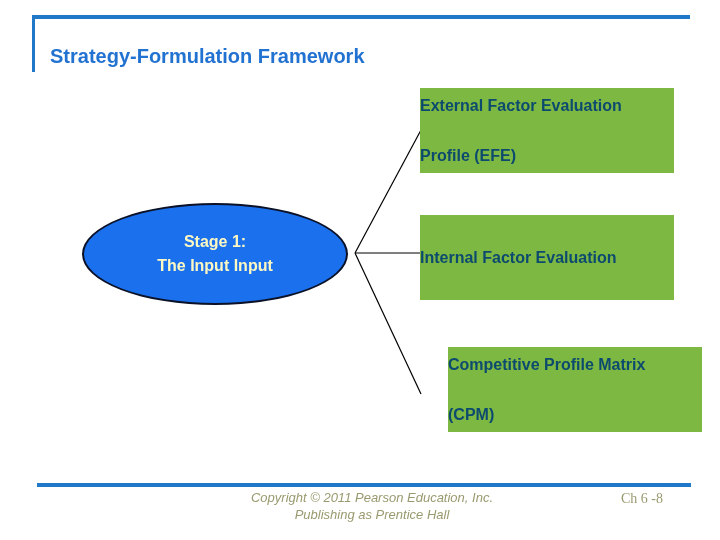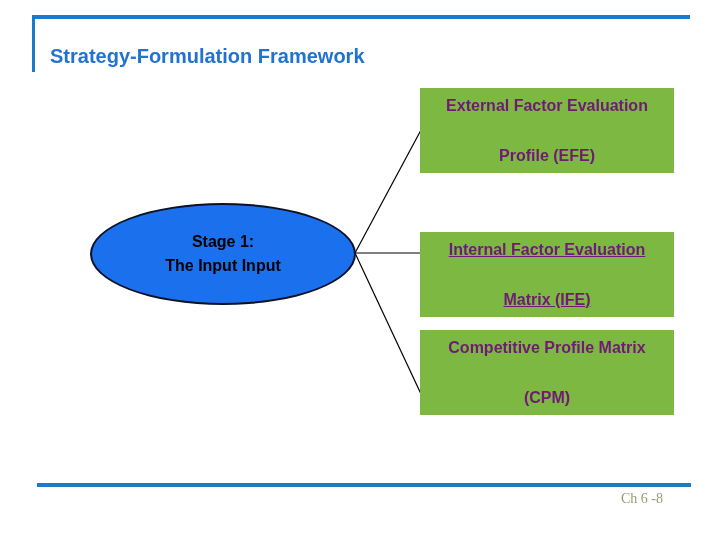--- a/index.html
+++ b/index.html
@@ -54,61 +54,61 @@
     left: 0;
     top: 0;
     width: 720px;
     height: 540px;
     pointer-events: none;
   }
 
   
   .stage-ellipse {
     position: absolute;
-    left: 90px;
+    left: 82px;
     top: 203px;
     width: 266px;
     height: 102px;
     background: var(--ellipse-blue, #1A70ED);
     border: 2px solid #0b1228;
     border-radius: 50%;
     box-sizing: border-box;
     display: flex;
     flex-direction: column;
     align-items: center;
     justify-content: center;
     text-align: center;
-    color: #000000;
+    color: #fef9c3;
     font-weight: bold;
     font-size: 16px;
     line-height: 24px;
   }
 
   
   .matrix-box {
     position: absolute;
     left: 420px;
     width: 254px;
     height: 85px;
     background: var(--box-green, #7DB843);
     display: flex;
     flex-direction: column;
-    align-items: center;
+    align-items: flex-start;
     justify-content: center;
     text-align: center;
-    color: #701a75;
+    color: #0c4a6e;
     font-weight: bold;
     font-size: 16px;
     line-height: 22px;
     box-sizing: border-box;
     gap: 28px;
   }
   .box-efe { top: 88px; }
-  .box-ife { top: 232px; text-decoration: underline; }
-  .box-cpm { top: 330px; }
+  .box-ife { top: 215px; }
+  .box-cpm { top: 347px; margin-left: 28px; }
 
   
   .footer-rule {
     position: absolute;
     left: 37px;
     top: 483px;
     width: 654px;
     height: 4px;
     background: var(--rule-blue, #1F78C8);
   }
@@ -156,26 +156,29 @@
     <div>The Input Input</div>
   </div>
 
   <div class="matrix-box box-efe">
     <div>External Factor Evaluation</div>
     <div>Profile (EFE)</div>
   </div>
 
   <div class="matrix-box box-ife">
     <div>Internal Factor Evaluation</div>
-    <div>Matrix (IFE)</div>
   </div>
 
   <div class="matrix-box box-cpm">
     <div>Competitive Profile Matrix</div>
     <div>(CPM)</div>
   </div>
 
   <div class="footer-rule"></div>
 
+  <div class="copyright">
+    <div>Copyright © 2011 Pearson Education, Inc.</div>
+    <div>Publishing as Prentice Hall</div>
+  </div>
 
   <div class="page-number">Ch 6 -8</div>
 
 </div>
 
 </body></html>

